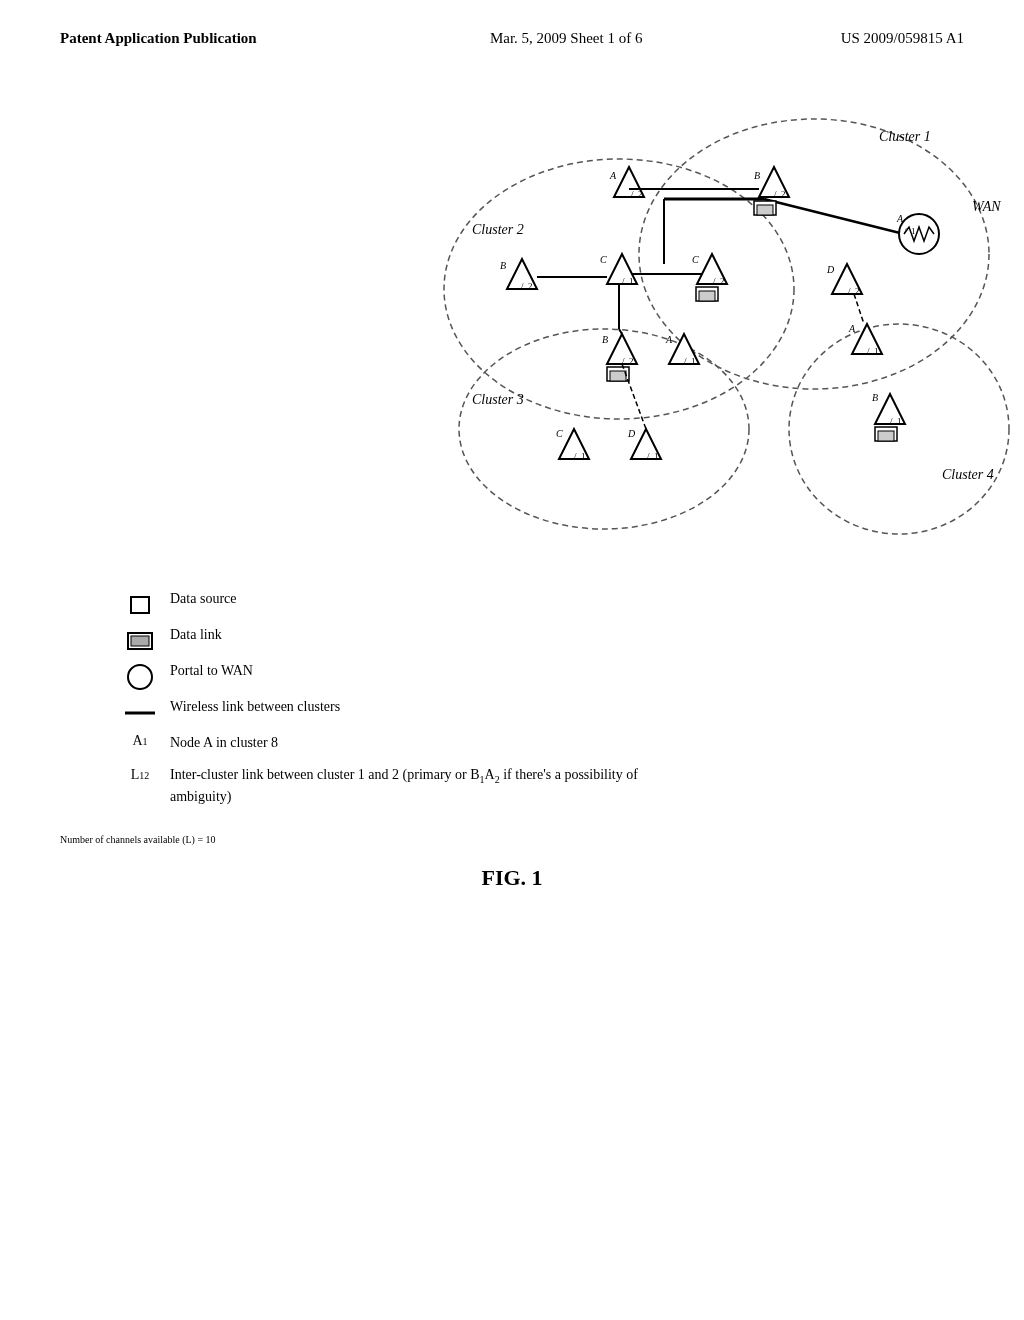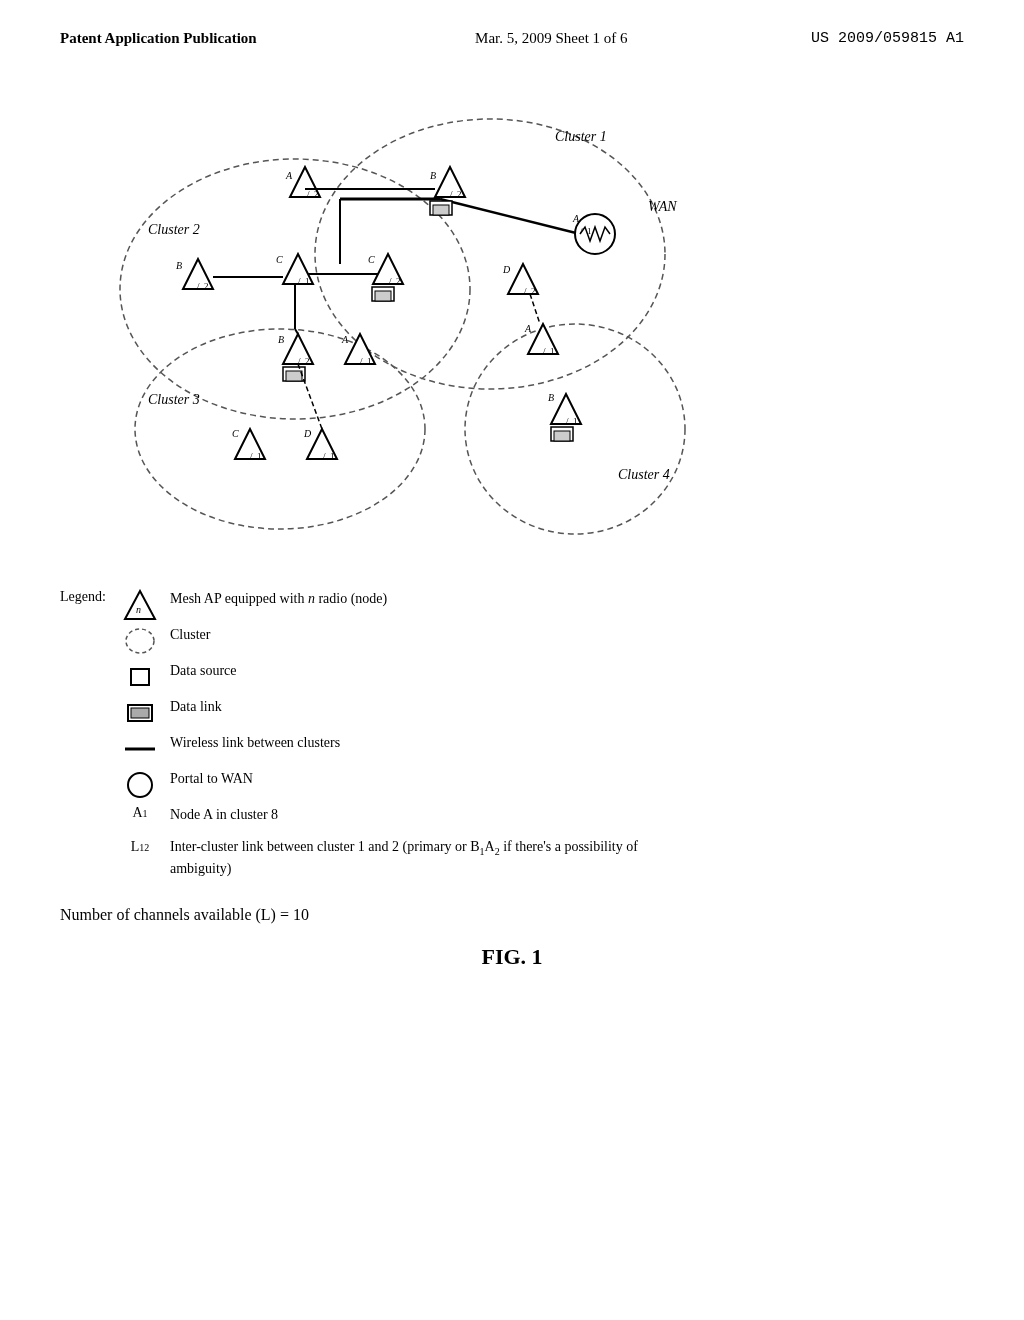--- a/index.html
+++ b/index.html
@@ -28,27 +28,26 @@
     .header-center {
       font-size: 15px;
       text-align: center;
       line-height: 1.4;
       margin-left: 35px;
     }
     .header-right {
       font-size: 15px;
       text-align: center;
       line-height: 1.4;
-      font-family: Liberation Mono, monospace;
     }
 
     
     .diagram-area {
       display: flex;
-      justify-content: flex-start;
+      justify-content: flex-end;
       margin-bottom: 30px;
     }
 
     svg.diagram {
       width: 700px;
       height: 490px;
     }
 
     
     .legend-area {
@@ -89,21 +88,21 @@
       max-width: 500px;
     }
 
     .legend-desc em {
       font-style: italic;
     }
 
     
     .channels-text {
       margin: 18px 60px 10px 60px;
-      font-size: 16px;
+      font-size: 10px;
     }
 
     
     .figure-label {
       text-align: center;
       font-size: 22px;
       font-weight: bold;
       margin: 20px 0 39px 0;
     }
 
@@ -236,40 +235,21 @@
     <line x1="530" y1="235" x2="540" y2="265" stroke="#000" stroke-width="1.5" stroke-dasharray="5,3"></line>
 
     <line x1="298" y1="305" x2="322" y2="370" stroke="#000" stroke-width="1.5" stroke-dasharray="5,3"></line>
 
   </svg>
 </div>
 
 <div class="legend-area">
   <div class="legend-table">
 
-    <div class="legend-row">
-      <div class="legend-key">Legend:</div>
-      <div class="legend-icon">
-        <svg width="34" height="32" viewBox="0 0 34 32">
-          <polygon points="17,2 2,30 32,30" fill="white" stroke="#000" stroke-width="2"></polygon>
-          <text x="13" y="24" font-size="10" font-style="italic" font-family="Times New Roman">n</text>
-        </svg>
-      </div>
-      <div class="legend-desc">Mesh AP equipped with <em>n</em> radio (node)</div>
-    </div>
-
-    <div class="legend-row">
-      <div class="legend-key"></div>
-      <div class="legend-icon">
-        <svg width="34" height="32" viewBox="0 0 34 32">
-          <ellipse cx="17" cy="16" rx="14" ry="12" fill="none" stroke="#555" stroke-width="1.5" stroke-dasharray="4,3"></ellipse>
-        </svg>
-      </div>
-      <div class="legend-desc">Cluster</div>
-    </div>
+
 
     <div class="legend-row">
       <div class="legend-key"></div>
       <div class="legend-icon">
         <svg width="34" height="32" viewBox="0 0 34 32">
           <rect x="8" y="8" width="18" height="16" fill="white" stroke="#000" stroke-width="2"></rect>
         </svg>
       </div>
       <div class="legend-desc">Data source</div>
     </div>
@@ -282,36 +262,36 @@
           <rect x="8" y="11" width="18" height="10" fill="#aaa" stroke="#000" stroke-width="1"></rect>
         </svg>
       </div>
       <div class="legend-desc">Data link</div>
     </div>
 
     <div class="legend-row">
       <div class="legend-key"></div>
       <div class="legend-icon">
         <svg width="34" height="32" viewBox="0 0 34 32">
+          <circle cx="17" cy="16" r="12" fill="white" stroke="#000" stroke-width="2"></circle>
+        </svg>
+      </div>
+      <div class="legend-desc">Portal to WAN</div>
+    </div>
+
+    <div class="legend-row">
+      <div class="legend-key"></div>
+      <div class="legend-icon">
+        <svg width="34" height="32" viewBox="0 0 34 32">
           <line x1="2" y1="16" x2="32" y2="16" stroke="#000" stroke-width="3"></line>
         </svg>
       </div>
       <div class="legend-desc">Wireless link between clusters</div>
     </div>
 
-    <div class="legend-row">
-      <div class="legend-key"></div>
-      <div class="legend-icon">
-        <svg width="34" height="32" viewBox="0 0 34 32">
-          <circle cx="17" cy="16" r="12" fill="white" stroke="#000" stroke-width="2"></circle>
-        </svg>
-      </div>
-      <div class="legend-desc">Portal to WAN</div>
-    </div>
-
 
     <div class="legend-row">
       <div class="legend-key"></div>
       <div class="legend-icon" style="font-size:14px; font-family:'Times New Roman',serif;">A<sub>1</sub></div>
       <div class="legend-desc">Node A in cluster 8</div>
     </div>
 
     <div class="legend-row" style="align-items:flex-start;">
       <div class="legend-key"></div>
       <div class="legend-icon" style="font-size:14px; font-family:'Times New Roman',serif; padding-top:2px;">L<sub>12</sub></div>

